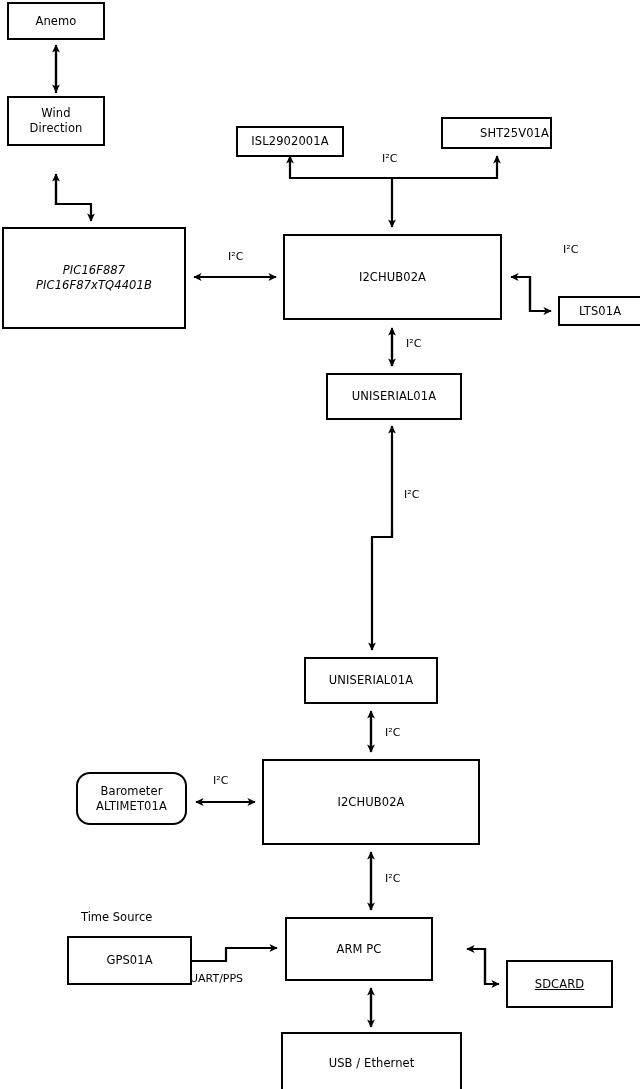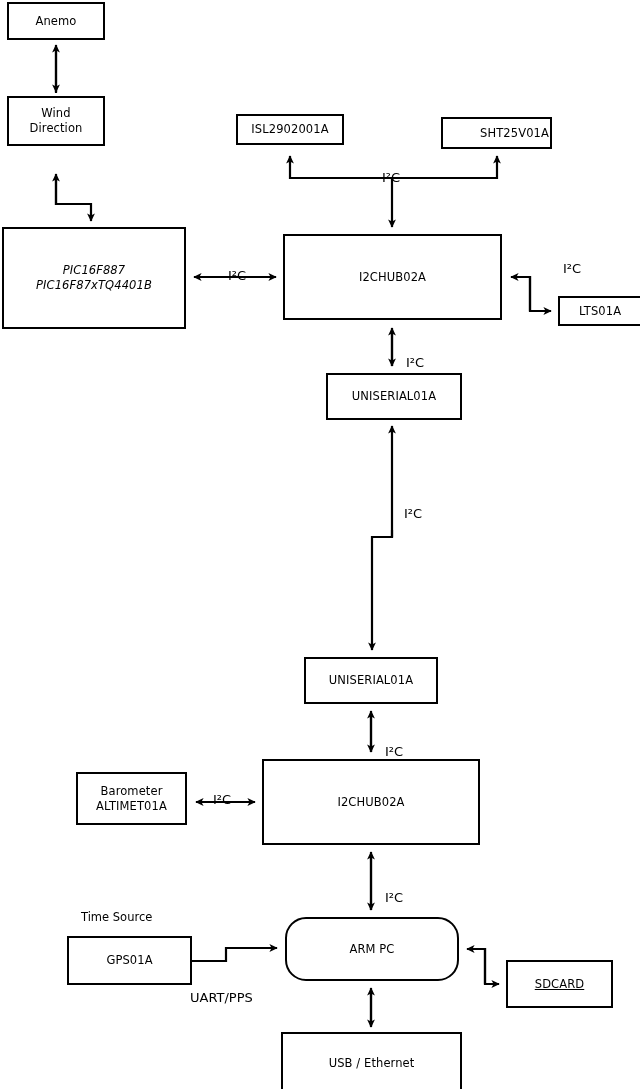--- a/index.html
+++ b/index.html
@@ -31,26 +31,25 @@
     z-index:3;
   }
   .box .lbl{
     display:block;
     white-space:pre-line;
     padding:0 4px;
   }
   .edge-label{
     position:absolute;
     color:#000000;
-    font-size:13px;
+    font-size:11px;
     line-height:13px;
     white-space:nowrap;
     z-index:4;
     background:transparent;
-    margin-top:19px;
   }
   .plain-label{
     position:absolute;
     color:#000000;
     font-size:11.5px;
     line-height:14px;
     white-space:nowrap;
     z-index:4;
   }
   svg.wires{
@@ -123,21 +122,21 @@
   <div class="box" style="left:7px;  top:96px;  width:98px;  height:50px;">
     <span class="lbl">Wind
 Direction</span>
   </div>
 
   <div class="box" style="left:2px;  top:227px; width:184px; height:102px;font-style:italic;">
     <span class="lbl">PIC16F887
 PIC16F87xTQ4401B</span>
   </div>
 
-  <div class="box" style="left:236px;top:114px; width:108px; height:31px;">
+  <div class="box" style="left:236px;top:126px; width:108px; height:31px;">
     <span class="lbl">ISL2902001A</span>
   </div>
 
   <div class="box" style="left:441px;top:117px; width:111px; height:32px;padding-left:36px;">
     <span class="lbl">SHT25V01A</span>
   </div>
 
   <div class="box" style="left:283px;top:234px; width:219px; height:86px;">
     <span class="lbl">I2CHUB02A</span>
   </div>
@@ -151,26 +150,26 @@
   </div>
 
   <div class="box" style="left:304px;top:657px; width:134px; height:47px;">
     <span class="lbl">UNISERIAL01A</span>
   </div>
 
   <div class="box" style="left:262px;top:759px; width:218px; height:86px;">
     <span class="lbl">I2CHUB02A</span>
   </div>
 
-  <div class="box" style="left:76px; top:772px; width:111px; height:53px;">
+  <div class="box" style="left:76px; top:772px; width:111px; height:53px;border-radius:14px;">
     <span class="lbl">Barometer
 ALTIMET01A</span>
   </div>
 
-  <div class="box" style="left:285px;top:917px; width:174px; height:64px;border-radius:21px;">
+  <div class="box" style="left:285px;top:917px; width:148px; height:64px;">
     <span class="lbl">ARM PC</span>
   </div>
 
   <div class="box" style="left:67px; top:936px; width:125px; height:49px;">
     <span class="lbl">GPS01A</span>
   </div>
 
   <div class="box" style="left:506px;top:960px; width:107px; height:48px;text-decoration:underline;">
     <span class="lbl">SDCARD</span>
   </div>

